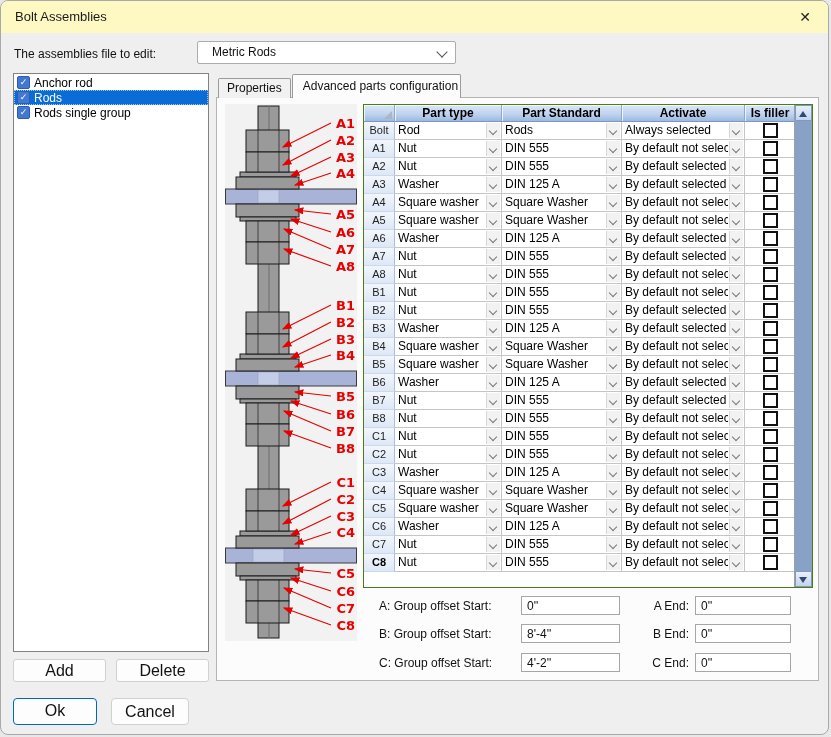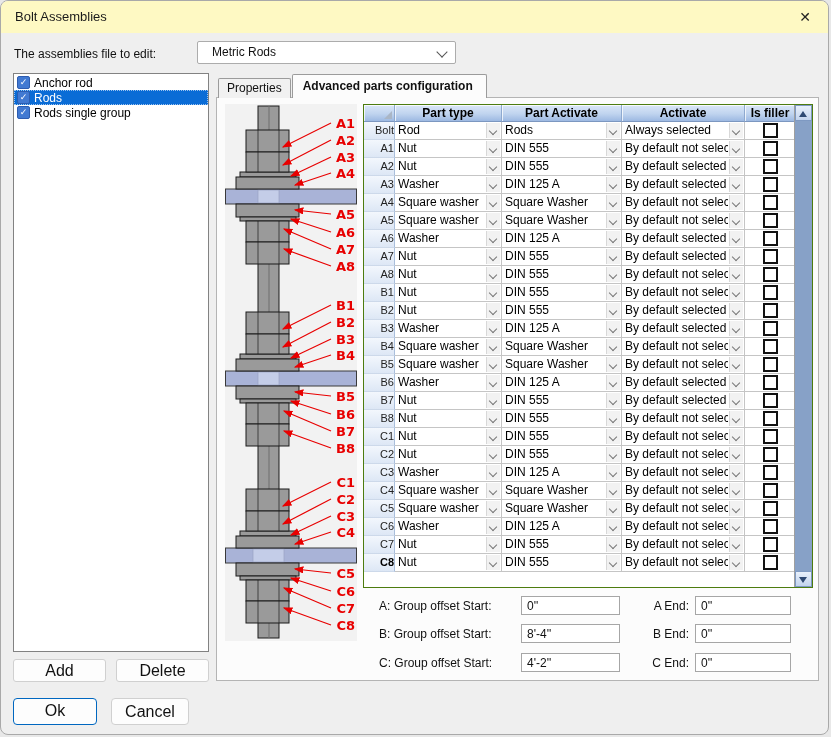--- a/index.html
+++ b/index.html
@@ -29,41 +29,41 @@
   .btn{position:absolute;background:#fdfdfd;border:1px solid #d0d0d0;border-radius:3px;
     font-size:16px;color:#111;text-align:center;box-sizing:border-box;}
   .btn-add{left:12px;top:658px;width:93px;height:23px;line-height:21px;}
   .btn-delete{left:115px;top:658px;width:93px;height:23px;line-height:21px;}
   .btn-ok{left:12px;top:697px;width:84px;height:27px;line-height:24px;border:1.5px solid #0067c0;border-radius:4px;}
   .btn-cancel{left:110px;top:697px;width:78px;height:27px;line-height:25px;border-radius:4px;}
   
   .tabstrip{position:absolute;left:217px;top:75px;height:22px;display:flex;align-items:flex-end;z-index:3;}
   .tab{font-size:12px;color:#111;background:#f1f1f1;border:1px solid #9b9b9b;border-bottom:none;
     border-radius:2px 2px 0 0;padding:2px 8px 3px 8px;margin-right:1px;}
-  .tab.active{background:#fcfcfc;padding:4px 13px 5px 10px;position:relative;z-index:4;font-weight:bold;}
+  .tab.active{background:#fcfcfc;padding:4px 2px 5px 10px;position:relative;z-index:4;}
   .tabpanel{position:absolute;left:215px;top:96px;width:603px;height:584px;background:#fcfcfc;
     border:1px solid #b4b4b4;box-sizing:border-box;z-index:1;}
   
   .diagram{position:absolute;left:224px;top:103px;width:132px;height:537px;background:#f2f2f2;z-index:2;}
   .dlab{font:bold 13px "DejaVu Sans",sans-serif;fill:#e80000;}
   
   .grid{position:absolute;left:362px;top:103px;width:450px;height:484px;background:#fff;
     border:1px solid #4d7c0f;box-sizing:border-box;z-index:2;display:flex;}
   .gridbody{width:432px;overflow:hidden;}
   .hrow,.trow{display:grid;grid-template-columns:31px 107px 120px 123px 51px;}
   .hrow{height:17px;}
   .hcell{background:linear-gradient(#dbe7f8,#c0d4ef 55%,#9db9e2);border-right:1px solid #8ea9cf;
     border-bottom:1px solid #7c97c0;box-shadow:inset 1px 1px 0 rgba(255,255,255,.75);
     font-size:12px;font-weight:bold;color:#000;text-align:center;line-height:16px;
     overflow:hidden;white-space:nowrap;position:relative;}
   .corner-tri{position:absolute;right:2px;bottom:2px;width:0;height:0;
     border-left:8px solid transparent;border-bottom:8px solid #aab6c6;}
   .trow{height:18px;}
   .rh{background:linear-gradient(#f3f7fd,#dde7f5);border-right:1px solid #aabfdc;
-    border-bottom:1px solid #cdd9ea;font-size:11px;color:#222;text-align:right;line-height:17px;}
+    border-bottom:1px solid #cdd9ea;font-size:11px;color:#222;text-align:center;line-height:17px;}
   .rh.cur{font-weight:bold;color:#000;}
   .cell{background:#fff;border-right:1px solid #c5c5c5;border-bottom:1px solid #c5c5c5;
     display:flex;align-items:stretch;overflow:hidden;}
   .ct{flex:1;font-size:12px;color:#000;line-height:17px;padding-left:3px;
     white-space:nowrap;overflow:hidden;}
   .arr{flex:0 0 13px;background:#f2f2f2;border-left:1px solid #d8d8d8;position:relative;margin:1px;}
   .arr i{position:absolute;left:3px;top:5px;width:5px;height:5px;
     border-right:1.2px solid #777;border-bottom:1.2px solid #777;transform:rotate(45deg);}
   .cell.cif{justify-content:center;align-items:center;}
   .gcb{width:11px;height:11px;background:#fff;border:2px solid #111;}
@@ -237,21 +237,21 @@
         <line x1="106" y1="521" x2="59" y2="504" stroke="#e80000" stroke-width="1.2" marker-end="url(#arr)"></line>
         <text x="130" y="525.5" text-anchor="end" class="dlab">C8</text>
       </svg>
   </div>
 
   <div class="grid">
     <div class="gridbody" id="gridbody">
         <div class="hrow">
           <div class="hcell"><span></span><span class="corner-tri"></span></div>
           <div class="hcell"><span>Part type</span></div>
-          <div class="hcell"><span>Part Activate</span></div>
+          <div class="hcell"><span>Part Standard</span></div>
           <div class="hcell"><span>Activate</span></div>
           <div class="hcell"><span>Is filler</span></div>
         </div>
         <div class="trow">
           <div class="rh">Bolt</div>
           <div class="cell">
             <span class="ct">Rod</span>
             <span class="arr">
               <i></i>
             </span>

